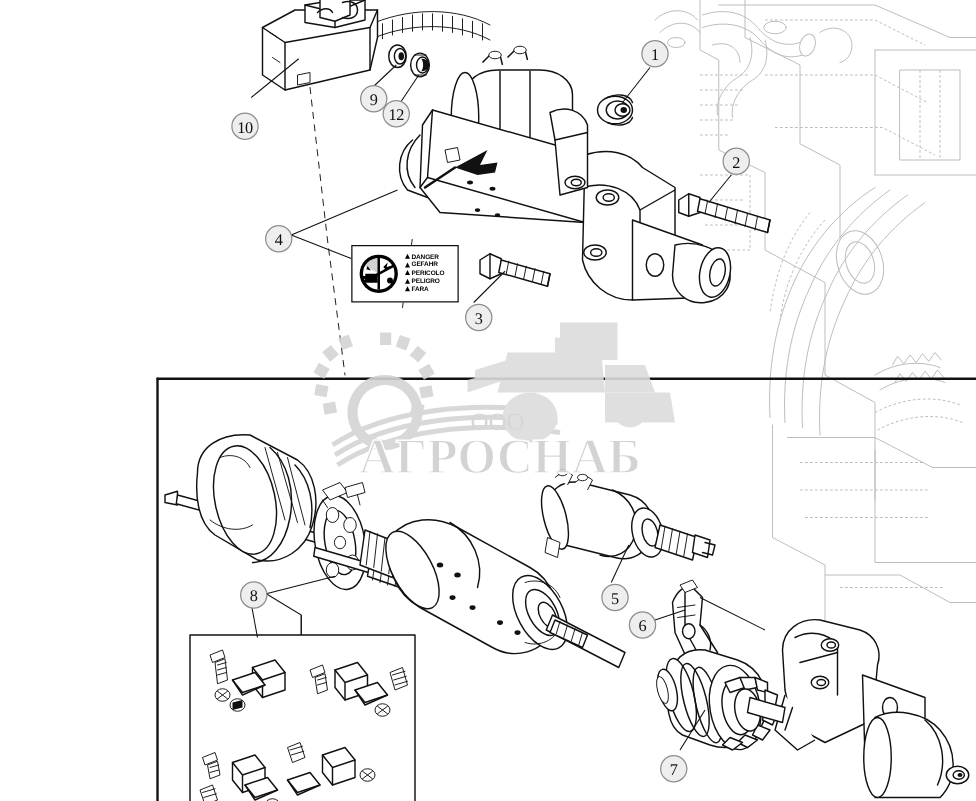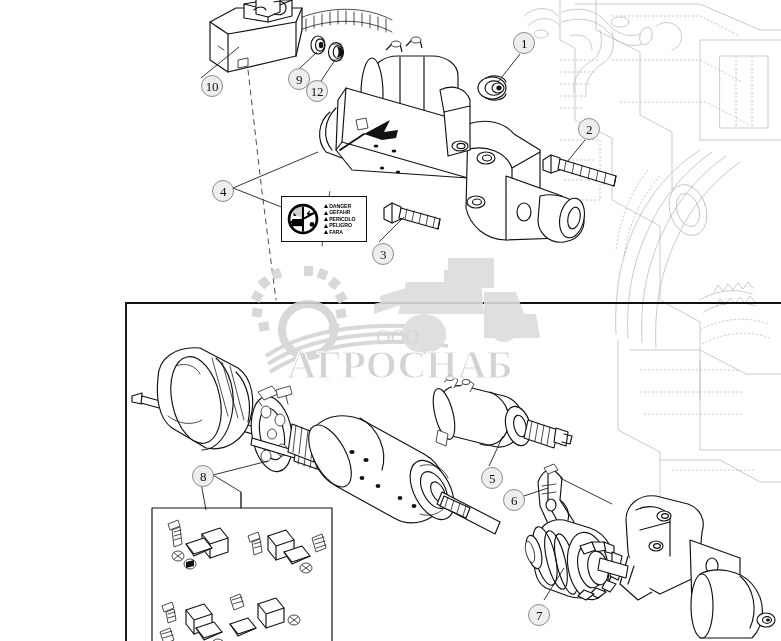--- a/index.html
+++ b/index.html
@@ -585,18 +585,18 @@
 
   <div id="callout-layer">
       <div class="callout" style="left: 513px; top: 32px;">1</div>
       <div class="callout" style="left: 578px; top: 118px;">2</div>
       <div class="callout" style="left: 372px; top: 243px;">3</div>
       <div class="callout" style="left: 212px; top: 180px;">4</div>
       <div class="callout" style="left: 481px; top: 467px;">5</div>
       <div class="callout" style="left: 503px; top: 489px;">6</div>
       <div class="callout" style="left: 528px; top: 604px;">7</div>
       <div class="callout" style="left: 192px; top: 465px;">8</div>
-      <div class="callout" style="left: 185px; top: 75px; margin-left: 16px;">10</div>
+      <div class="callout" style="left: 185px; top: 90px;">10</div>
       <div class="callout" style="left: 288px; top: 68px;">9</div>
       <div class="callout" style="left: 306px; top: 80px; text-align: center;">12</div>
     </div>
 
 </div>
 
 </body></html>

